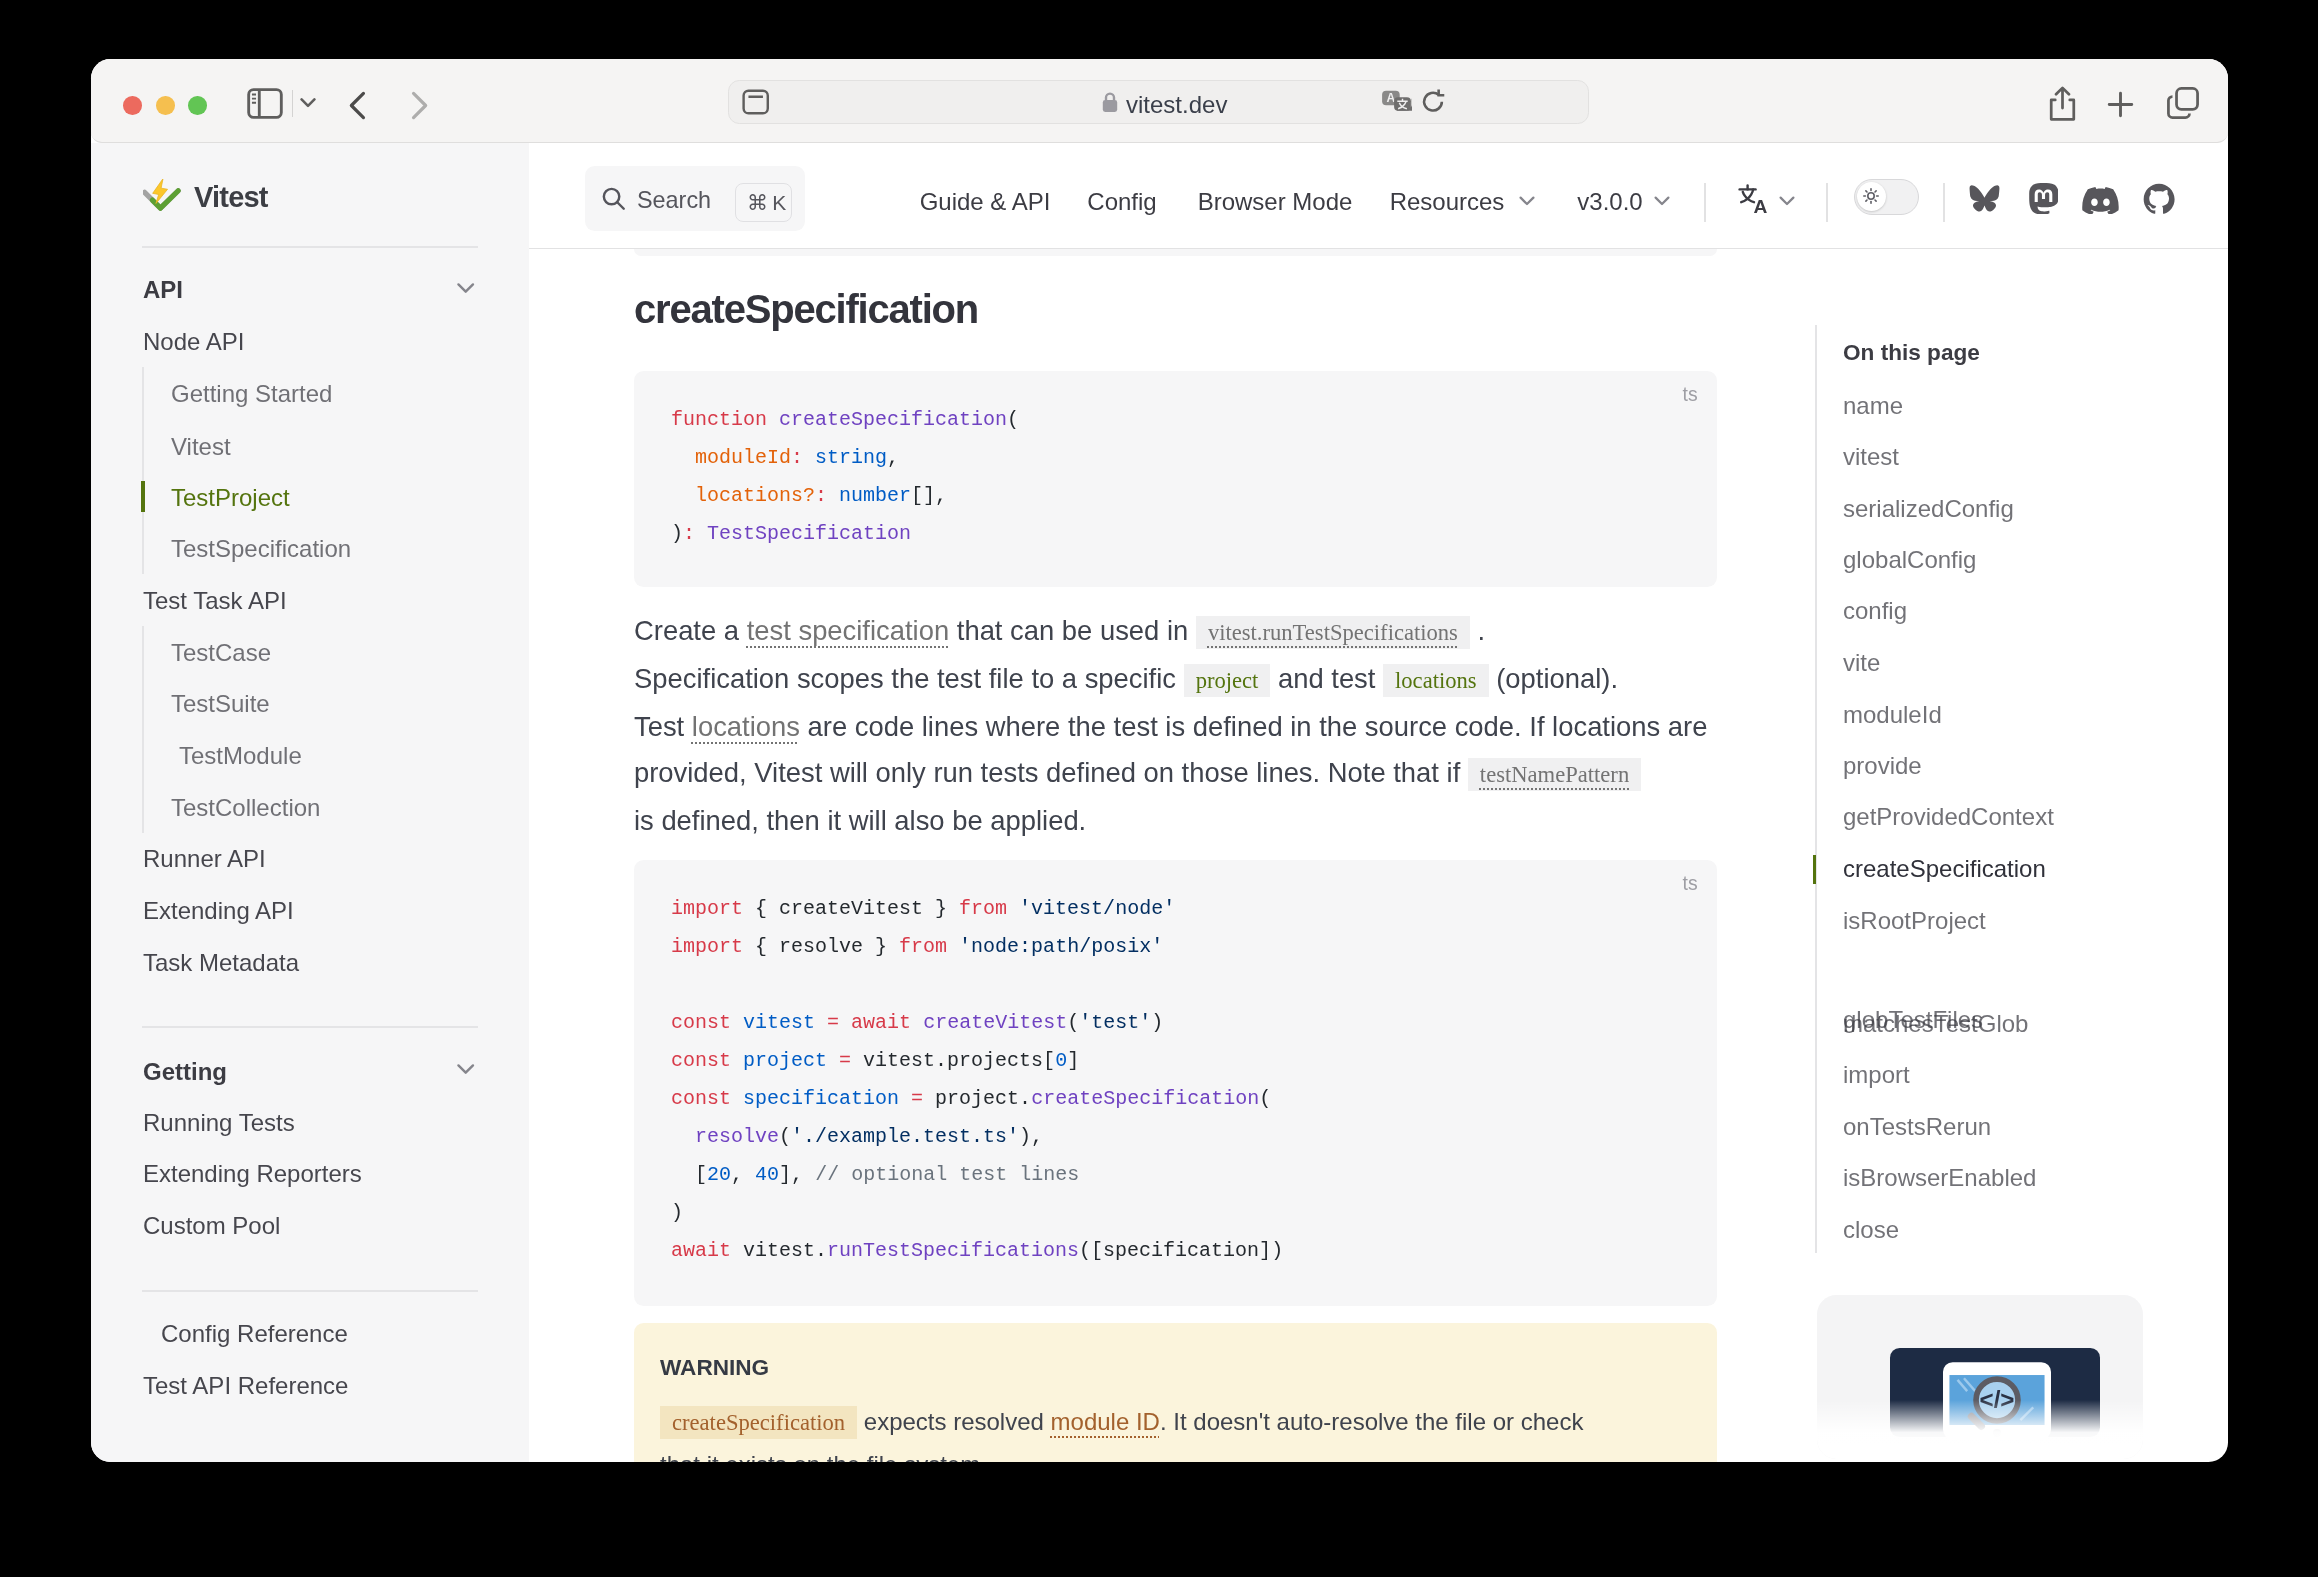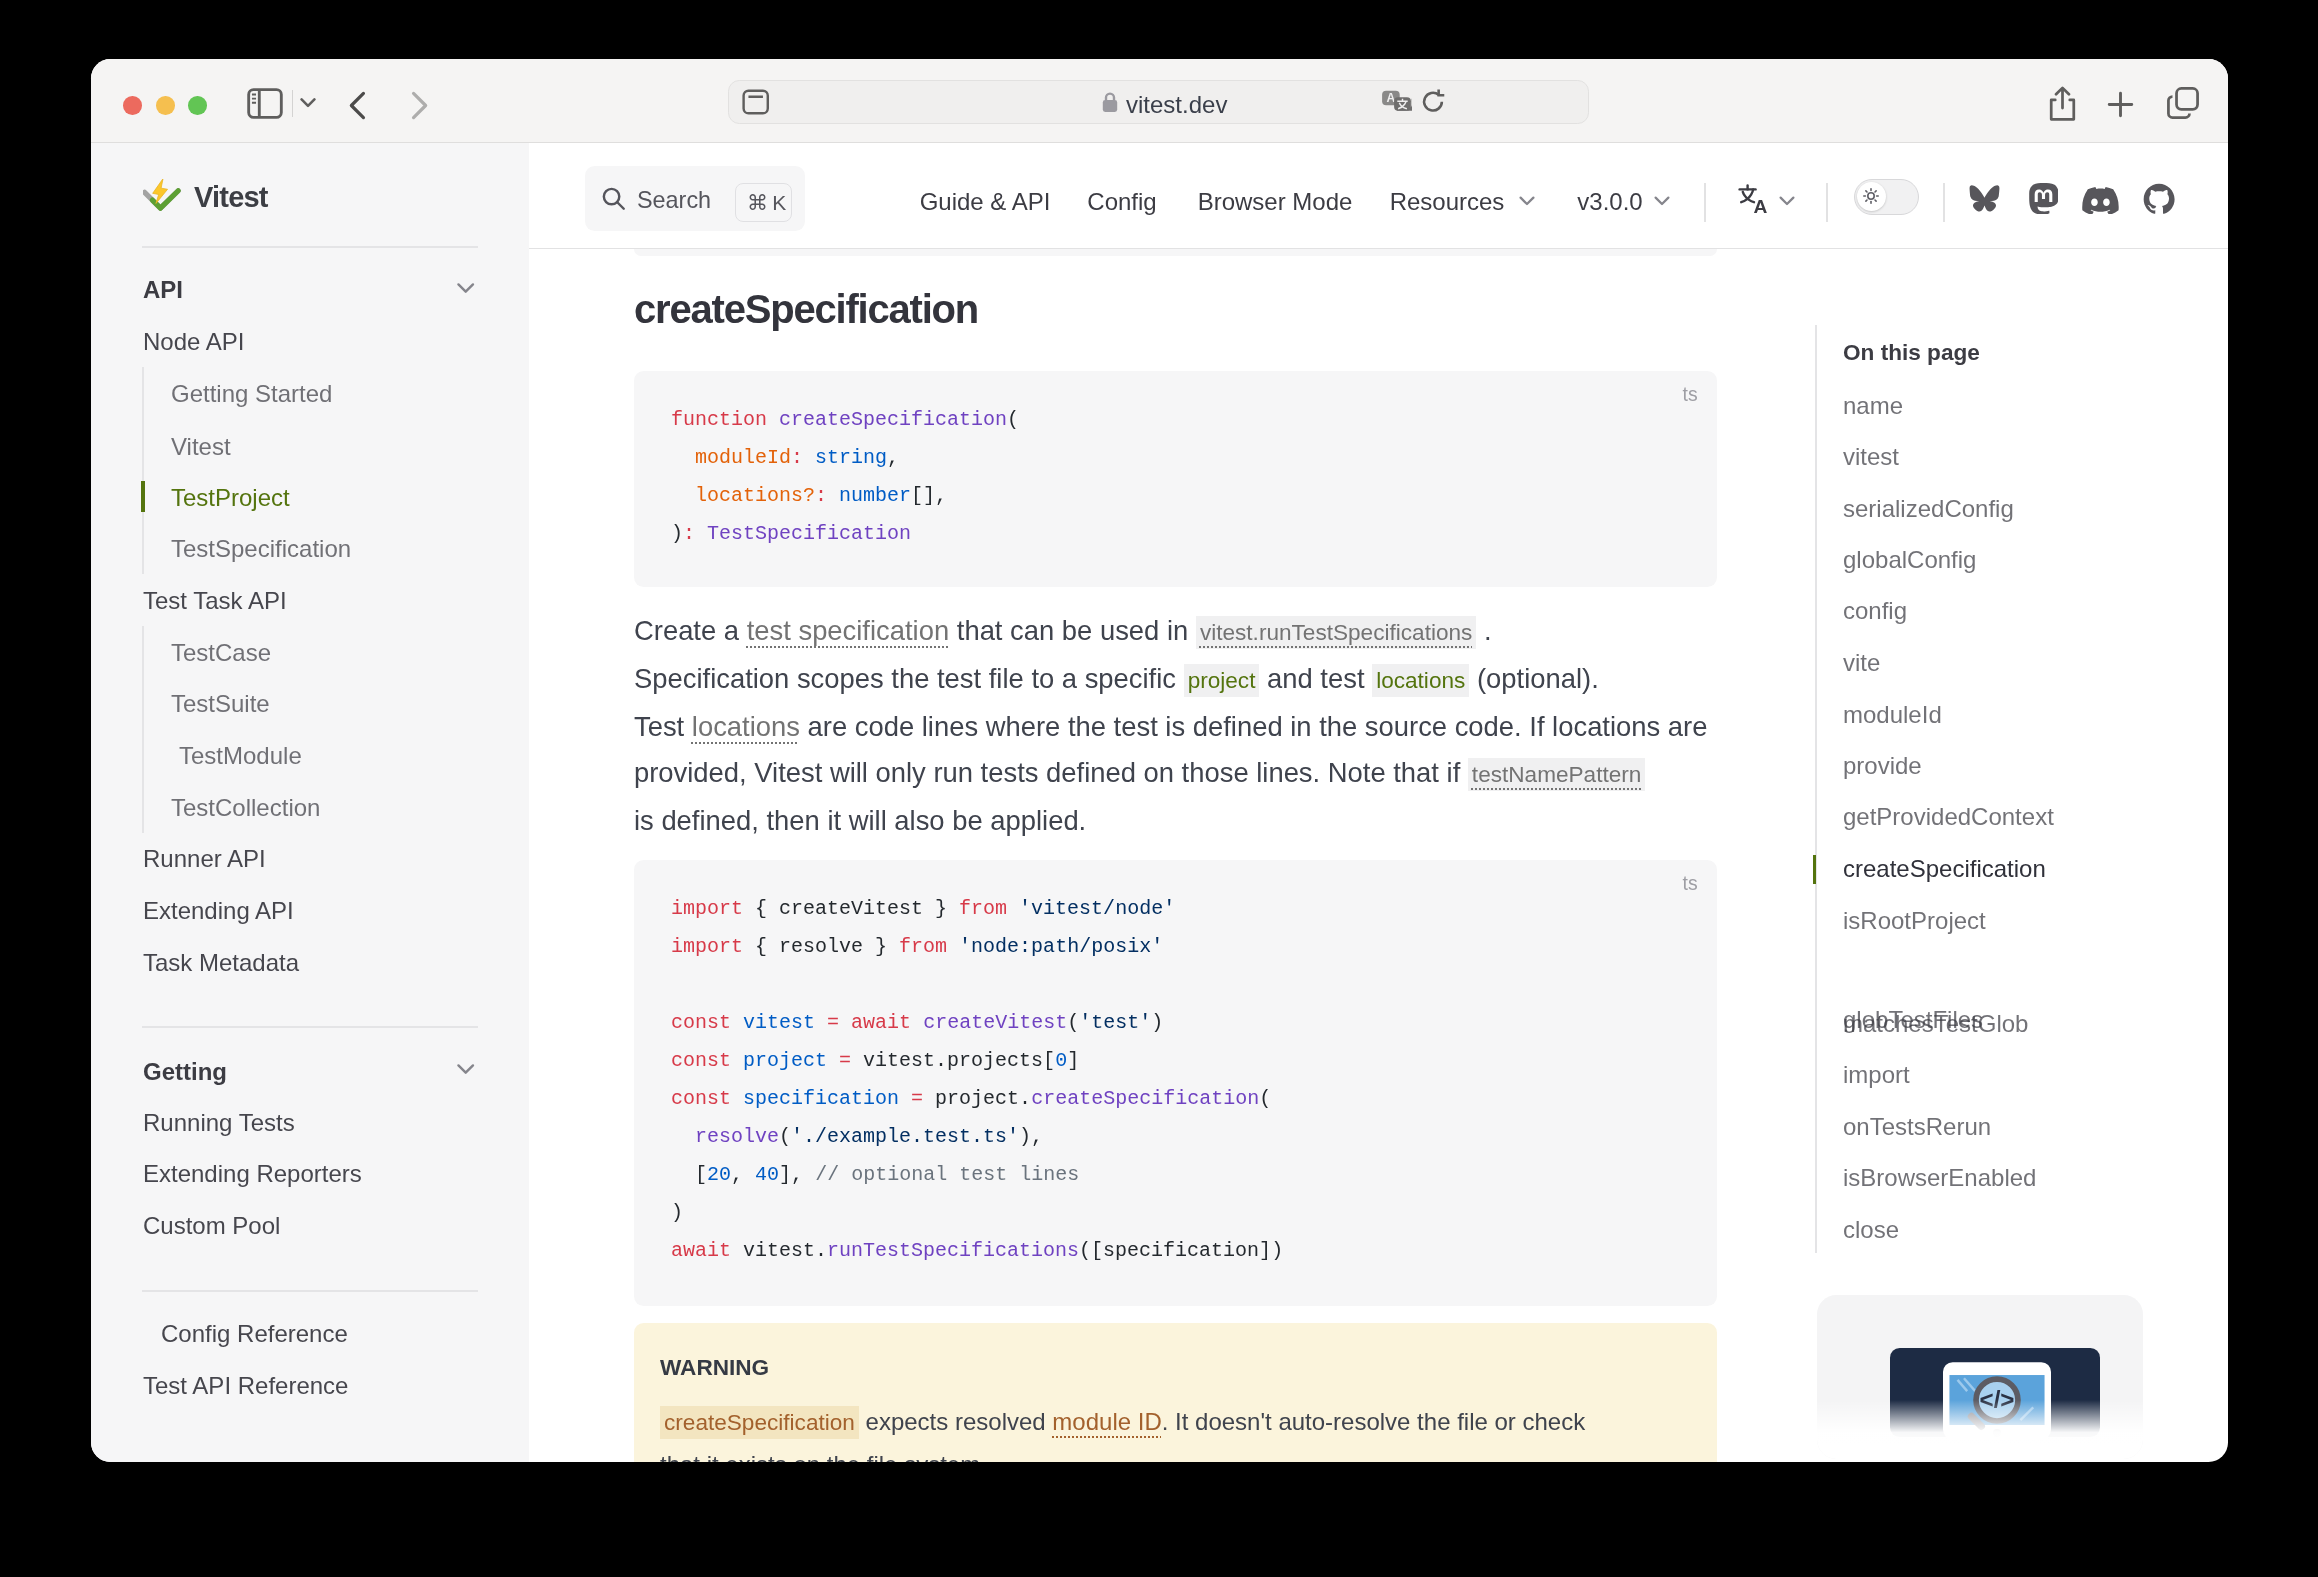--- a/index.html
+++ b/index.html
@@ -3,21 +3,21 @@
 <meta charset="utf-8">
 <style>
   * { margin:0; padding:0; box-sizing:border-box; }
   html,body { width:2319px; height:1578px; background:#000; overflow:hidden;
     font-family:"Liberation Sans", sans-serif; }
   .win { position:absolute; left:91px; top:59px; width:2137px; height:1403px;
     background:#fff; border-radius:19.4px; overflow:hidden; }
   .abs { position:absolute; }
   
   .titlebar { position:absolute; left:0; top:0; width:2137px; height:84px;
-    background:#f5f4f3; border-bottom:1.6px solid #dfdedd; }
+    background:#f5f4f3; border-bottom:1.6px solid #dfdedd;border-radius:11px; }
   .tl { position:absolute; top:37px; width:18.6px; height:18.6px; border-radius:50%; }
   .urlbar { position:absolute; left:637px; top:21px; width:861px; height:44px;
     background:#f0efee; border:0.8px solid #e2e1e0; border-radius:11.3px; }
   .urltext { position:absolute; left:1035px; top:31.5px; font-size:24px; color:#3a3f4a; }
   svg.icon { position:absolute; }
   
   .sidebar { position:absolute; left:0; top:84px; width:438px; height:1319px;
     background:#f6f6f7; }
   .side-item { position:absolute; font-size:24px; white-space:nowrap; }
   .c1 { color:#3c3c43; font-weight:bold; }
@@ -37,22 +37,22 @@
     border-radius:9.7px; }
   .code { font-family:"Liberation Mono", monospace; font-size:20px;
     line-height:38px; white-space:pre; }
   .ts { position:absolute; right:19.4px; top:12px; font-size:19.4px; color:#9e9ea4;
     font-family:"Liberation Sans", sans-serif; }
   .red { color:#d73a49; } .purple { color:#6f42c1; } .blue { color:#005cc5; }
   .orange { color:#e36209; } .navy { color:#032f62; } .dark { color:#24292e; }
   .gray { color:#6a737d; }
   .para { position:absolute; left:543px; width:1130px; font-size:27.4px;
     line-height:46px; color:#3f434d; }
-  .ilc { font-family:Liberation Sans, sans-serif; font-size:22.6px;
-    background:#f0f0f1; border-radius:0; padding:4px 4px; color:#54740e; }
+  .ilc { font-family:Liberation Serif, serif; font-size:22.6px;
+    background:#f0f0f1; border-radius:0; padding:4px 12px; color:#54740e; }
   .glink { color:#737373; text-decoration:underline dotted; text-underline-offset:5.7px; text-decoration-thickness:1.6px; }
   
   .aside-item { position:absolute; left:1752px; font-size:24px; white-space:nowrap; }
   
   .warning { position:absolute; left:543px; top:1264px; width:1083px; height:258px;
     background:#fbf4dc; border-radius:9.7px; }
 </style>
 </head>
 <body>
 <div class="win">

